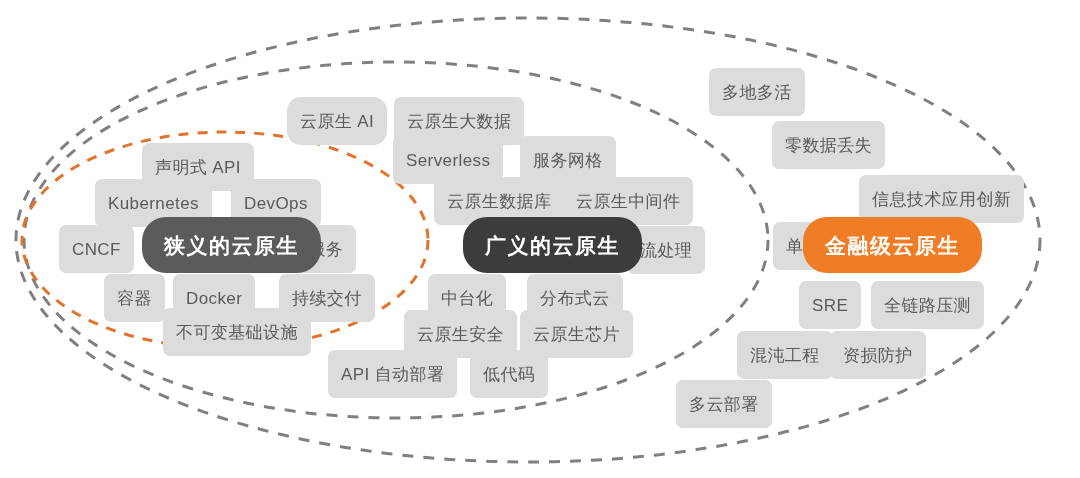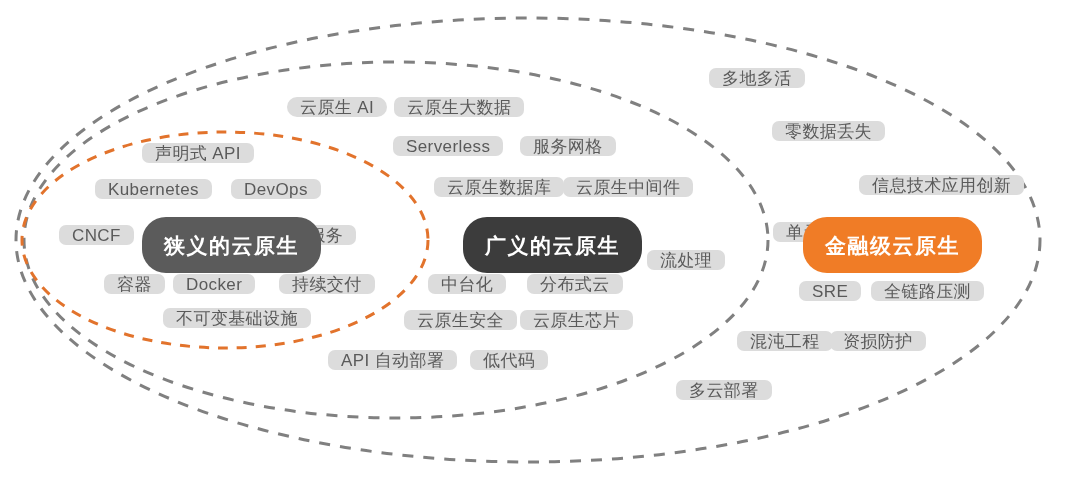--- a/index.html
+++ b/index.html
@@ -13,21 +13,21 @@
   #stage{position:absolute;left:0;top:0;width:1080px;height:478px;}
   #ellipses{position:absolute;left:0;top:0;width:1080px;height:478px;pointer-events:none;}
 
   .tag{
     position:absolute;
     background:#dcdcdc;
     color:#5a5a5a;
     border-radius:7px;
     font-size:17px;
     line-height:1;
-    height:20px;
+    height:48px;
     display:flex;
     align-items:center;
     justify-content:center;
     padding:0 13px;
     box-sizing:border-box;
     white-space:nowrap;
     letter-spacing:0.4px;
   }
   .core{
     position:absolute;
@@ -69,21 +69,21 @@
       <div class="tag" style="left: 104px; top: 274px;">容器</div>
       <div class="tag" style="left: 173px; top: 274px;">Docker</div>
       <div class="tag" style="left: 279px; top: 274px;">持续交付</div>
       <div class="tag" style="left: 163px; top: 308px;">不可变基础设施</div>
       <div class="tag" style="left: 287px; top: 97px; border-radius: 14px;">云原生 AI</div>
       <div class="tag" style="left: 394px; top: 97px;">云原生大数据</div>
       <div class="tag" style="left: 393px; top: 136px;">Serverless</div>
       <div class="tag" style="left: 520px; top: 136px;">服务网格</div>
       <div class="tag" style="left: 434px; top: 177px;">云原生数据库</div>
       <div class="tag" style="left: 563px; top: 177px;">云原生中间件</div>
-      <div class="tag" style="left: 647px; top: 226px; margin-top: 24px;">流处理</div>
+      <div class="tag" style="left: 627px; top: 226px;">流处理</div>
       <div class="tag" style="left: 428px; top: 274px;">中台化</div>
       <div class="tag" style="left: 527px; top: 274px; text-align: center;">分布式云</div>
       <div class="tag" style="left: 404px; top: 310px;">云原生安全</div>
       <div class="tag" style="left: 520px; top: 310px;">云原生芯片</div>
       <div class="tag" style="left: 328px; top: 350px;">API 自动部署</div>
       <div class="tag" style="left: 470px; top: 350px;">低代码</div>
       <div class="tag" style="left: 709px; top: 68px;">多地多活</div>
       <div class="tag" style="left: 772px; top: 121px;">零数据丢失</div>
       <div class="tag" style="left: 773px; top: 175px; margin-top: 47px;">单元化</div>
       <div class="tag" style="left: 859px; top: 175px;">信息技术应用创新</div>

